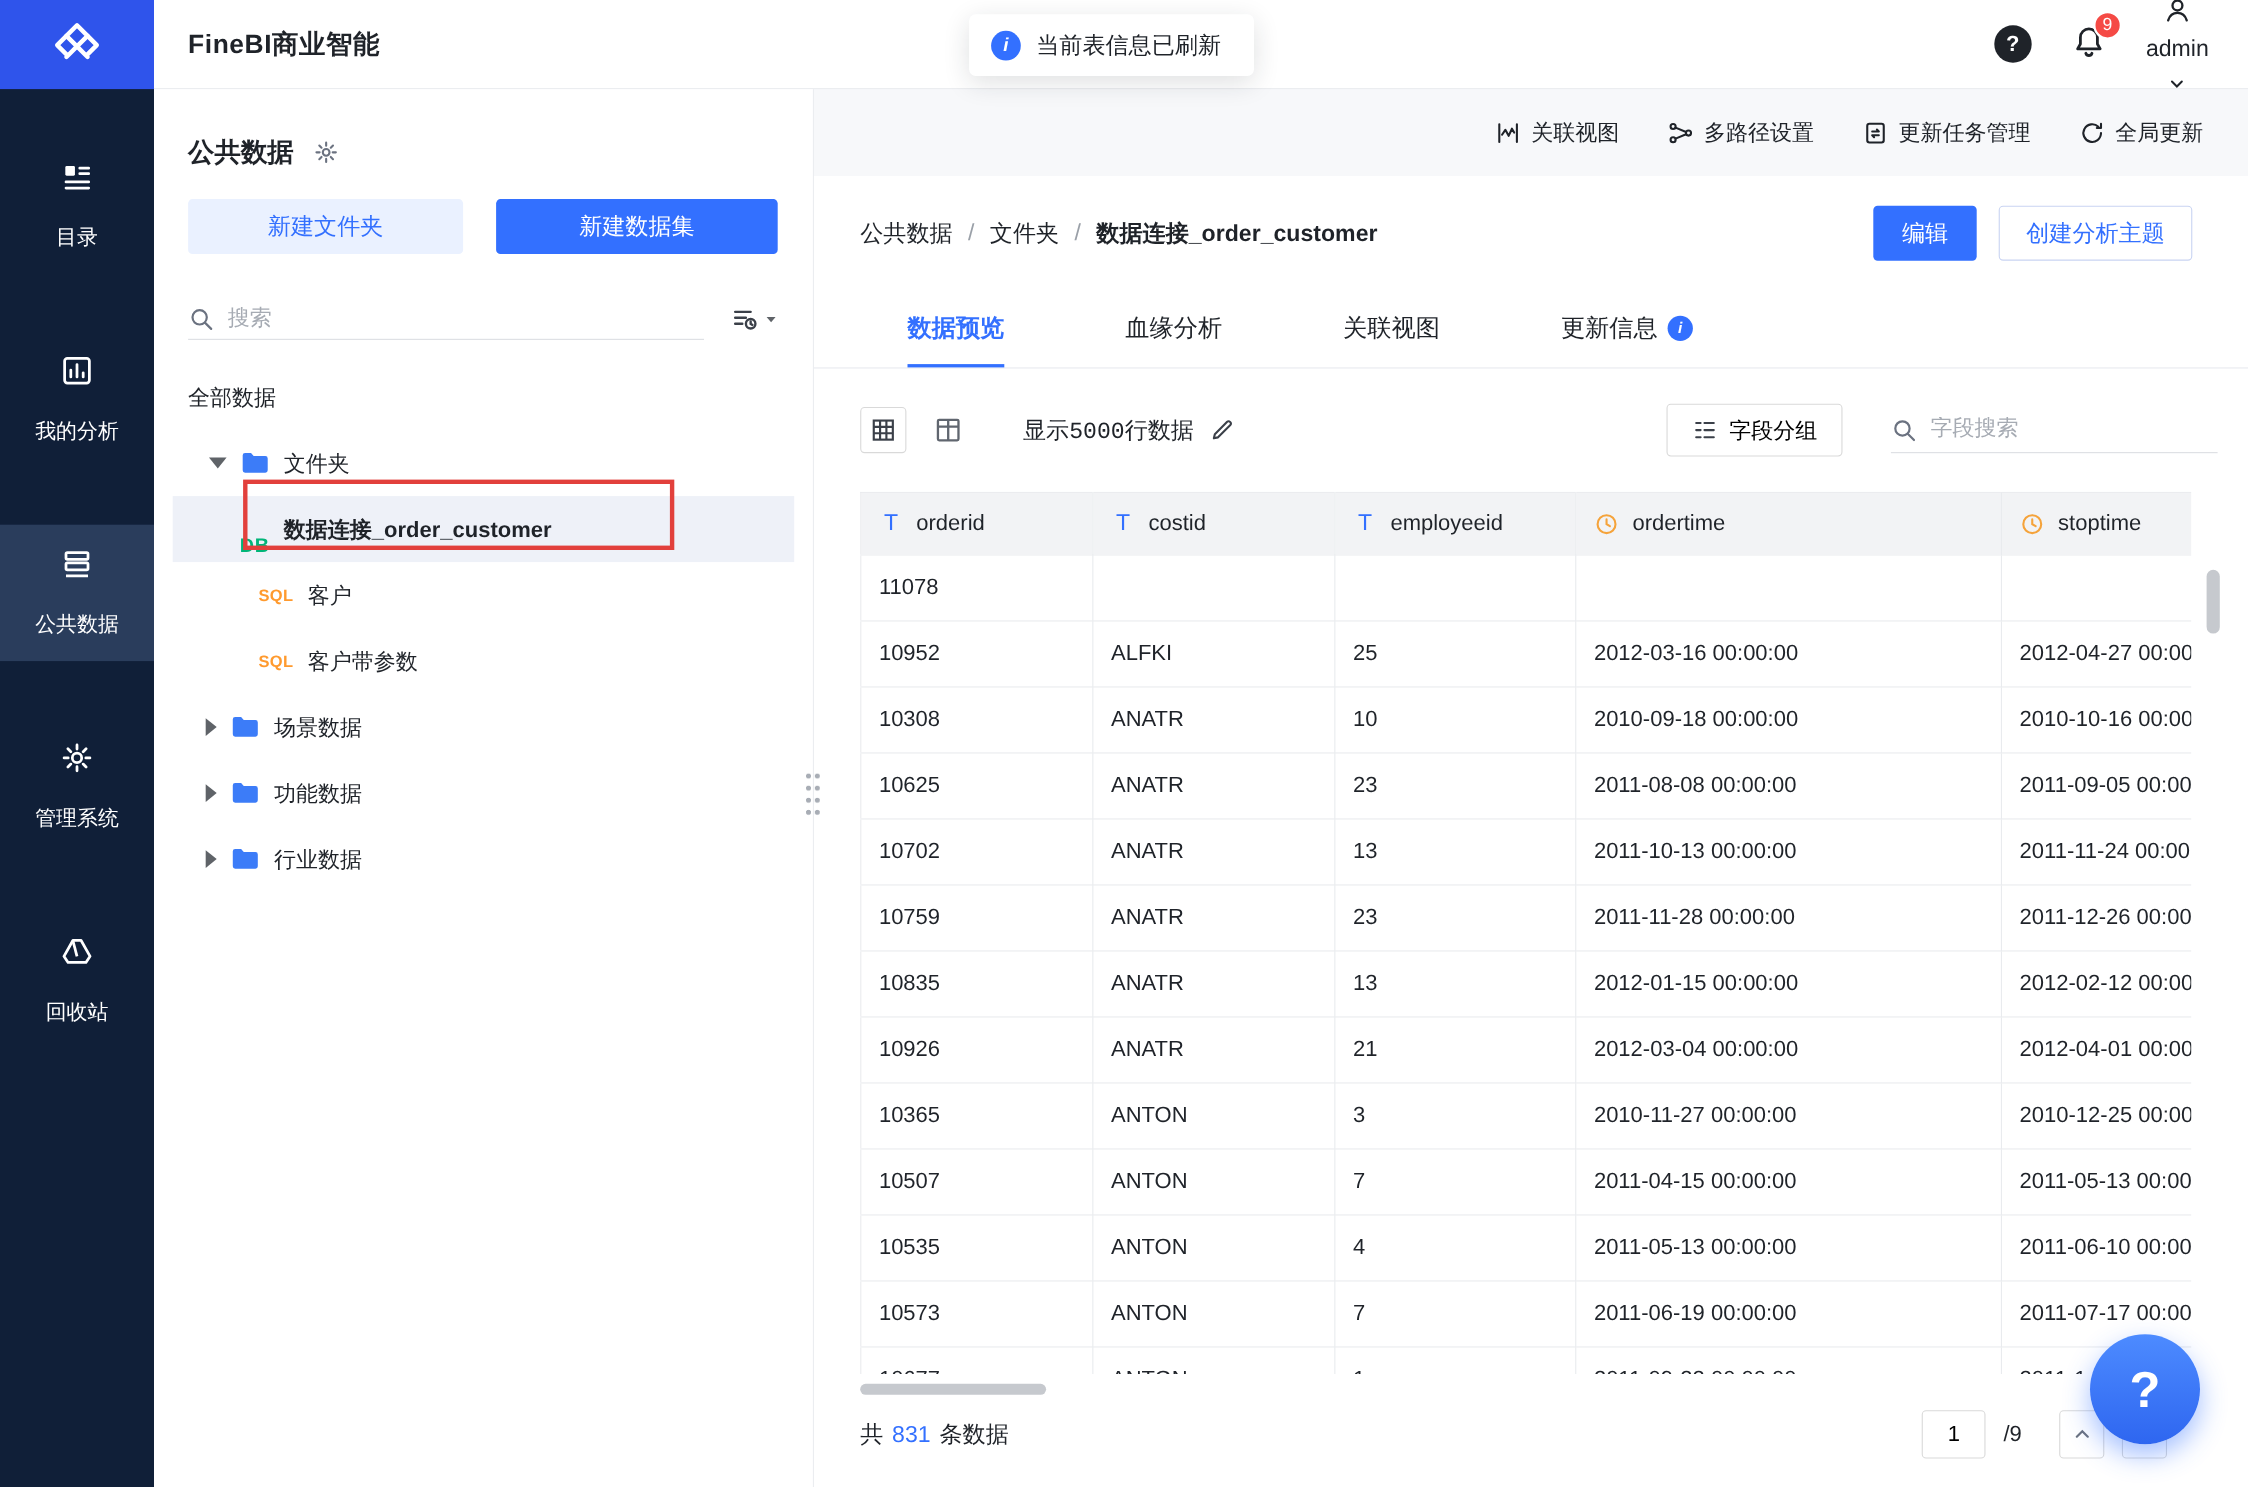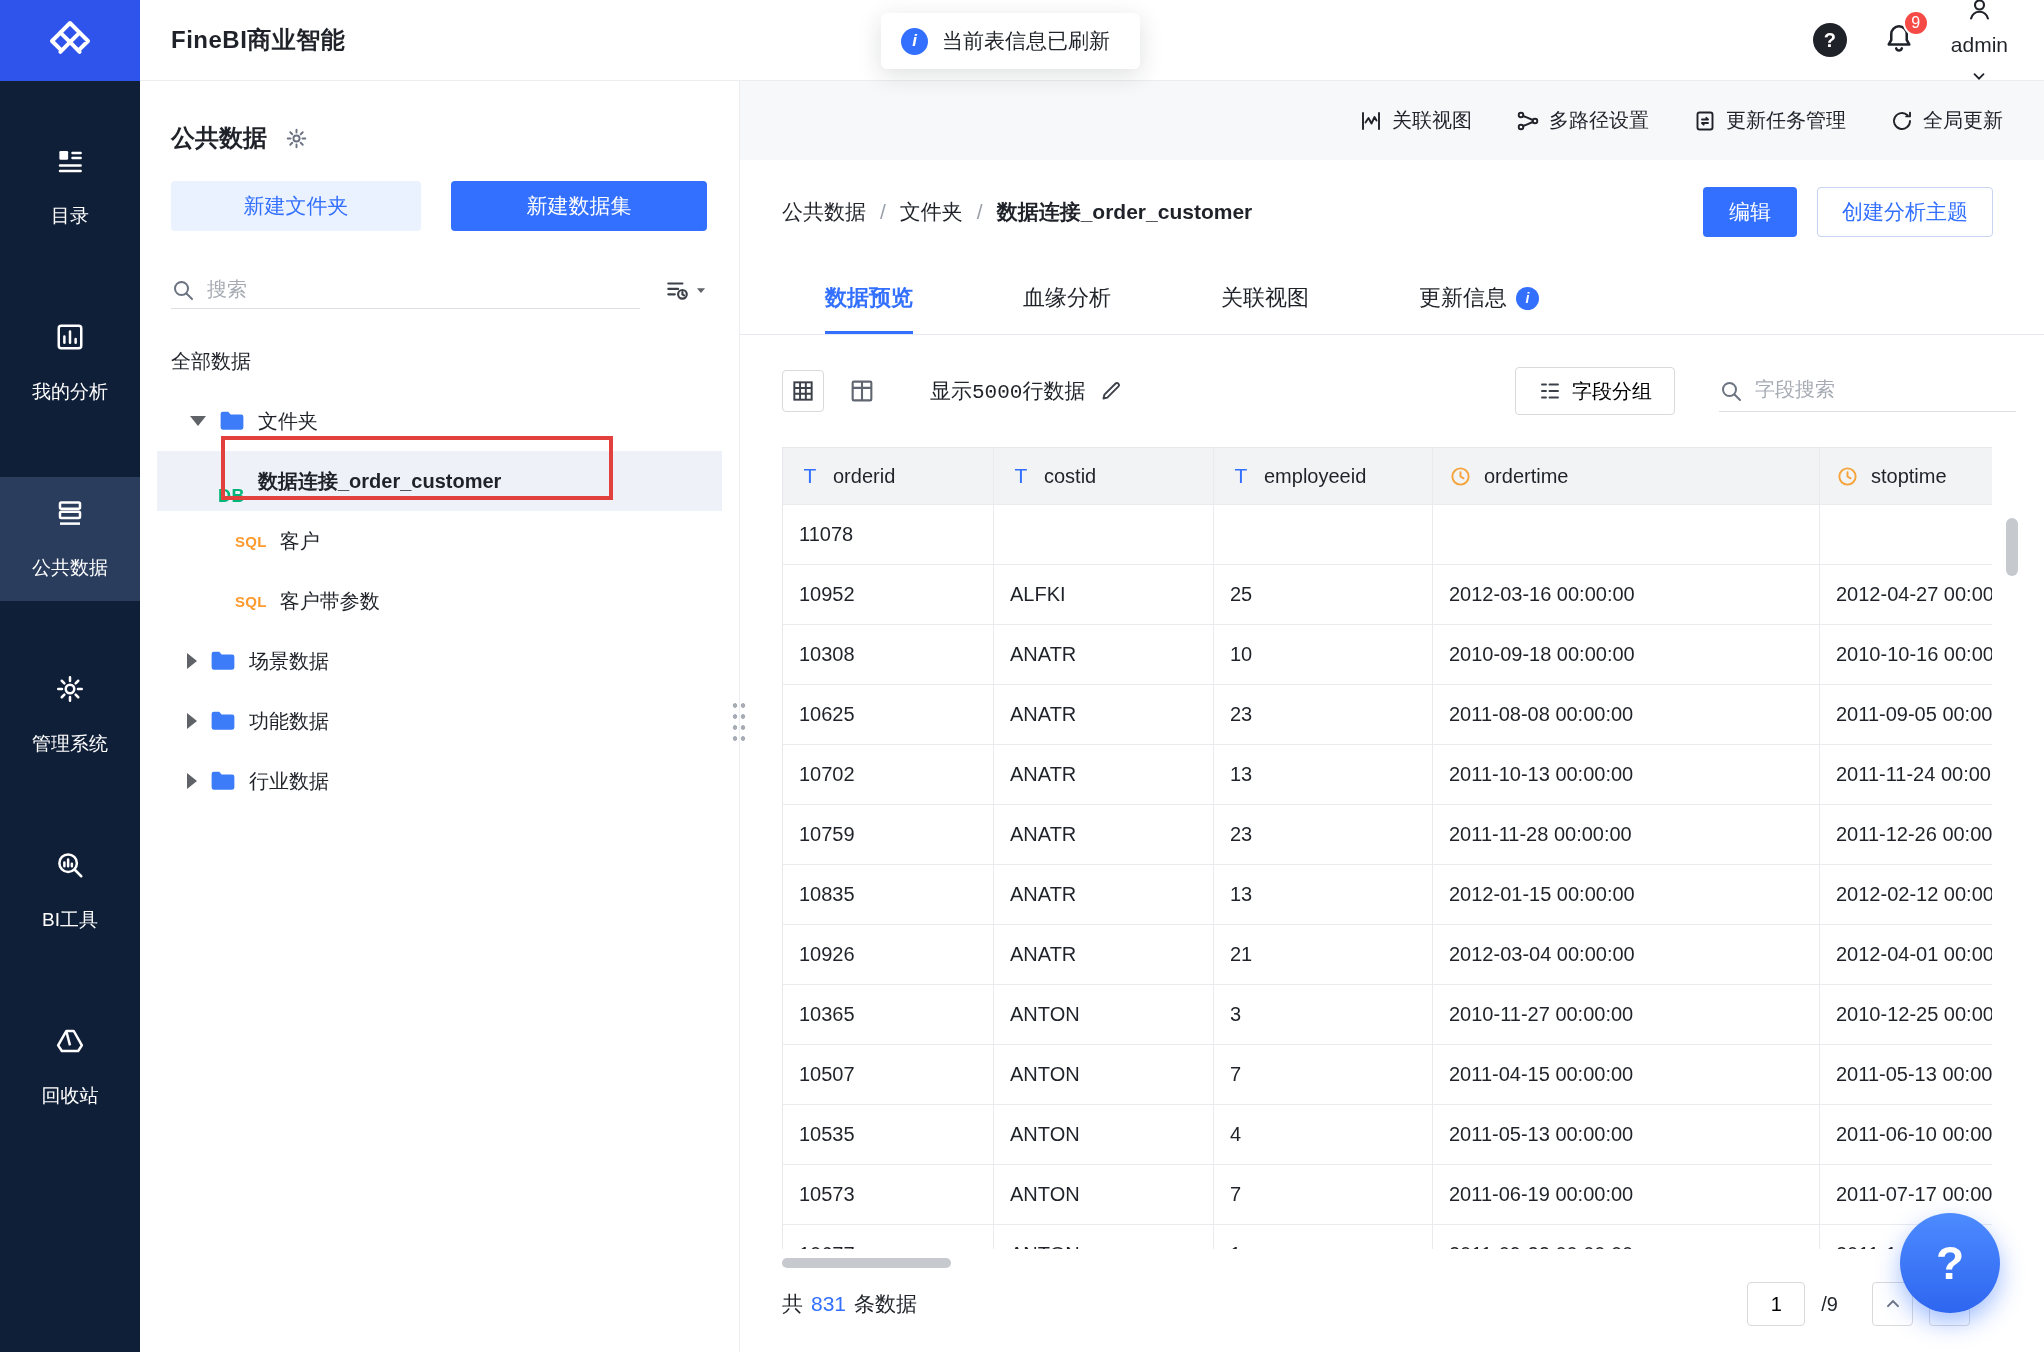--- a/index.html
+++ b/index.html
@@ -168,28 +168,20 @@
         <path d="M4 20.5h16"></path>
       </svg>
       <span>公共数据</span>
     </div>
     <div class="nav-item">
       <svg width="30" height="30" viewBox="0 0 24 24" fill="none" stroke="#fff" stroke-width="2" stroke-linecap="round">
         <circle cx="12" cy="12" r="3.4"></circle>
         <path d="M12 2.6v3M12 18.4v3M2.6 12h3M18.4 12h3M5.4 5.4l2.1 2.1M16.5 16.5l2.1 2.1M18.6 5.4l-2.1 2.1M7.5 16.5l-2.1 2.1"></path>
       </svg>
       <span>管理系统</span>
-    </div>
-    <div class="nav-item">
-      <svg width="30" height="30" viewBox="0 0 24 24" fill="none" stroke="#fff" stroke-width="2" stroke-linecap="round">
-        <circle cx="10.5" cy="10.5" r="7"></circle>
-        <path d="M15.8 15.8 21 21"></path>
-        <path d="M7.5 13v-3M10.5 13V7.5M13.5 13v-2"></path>
-      </svg>
-      <span>BI工具</span>
     </div>
     <div class="nav-item">
       <svg width="30" height="30" viewBox="0 0 24 24" fill="none" stroke="#fff" stroke-width="2" stroke-linejoin="round">
         <path d="M9 4h6l6.5 11.5-3 4.5h-13l-3-4.5z"></path>
         <path d="M9 4l3 11.5"></path>
       </svg>
       <span>回收站</span>
     </div>
   </nav>
 </aside>

